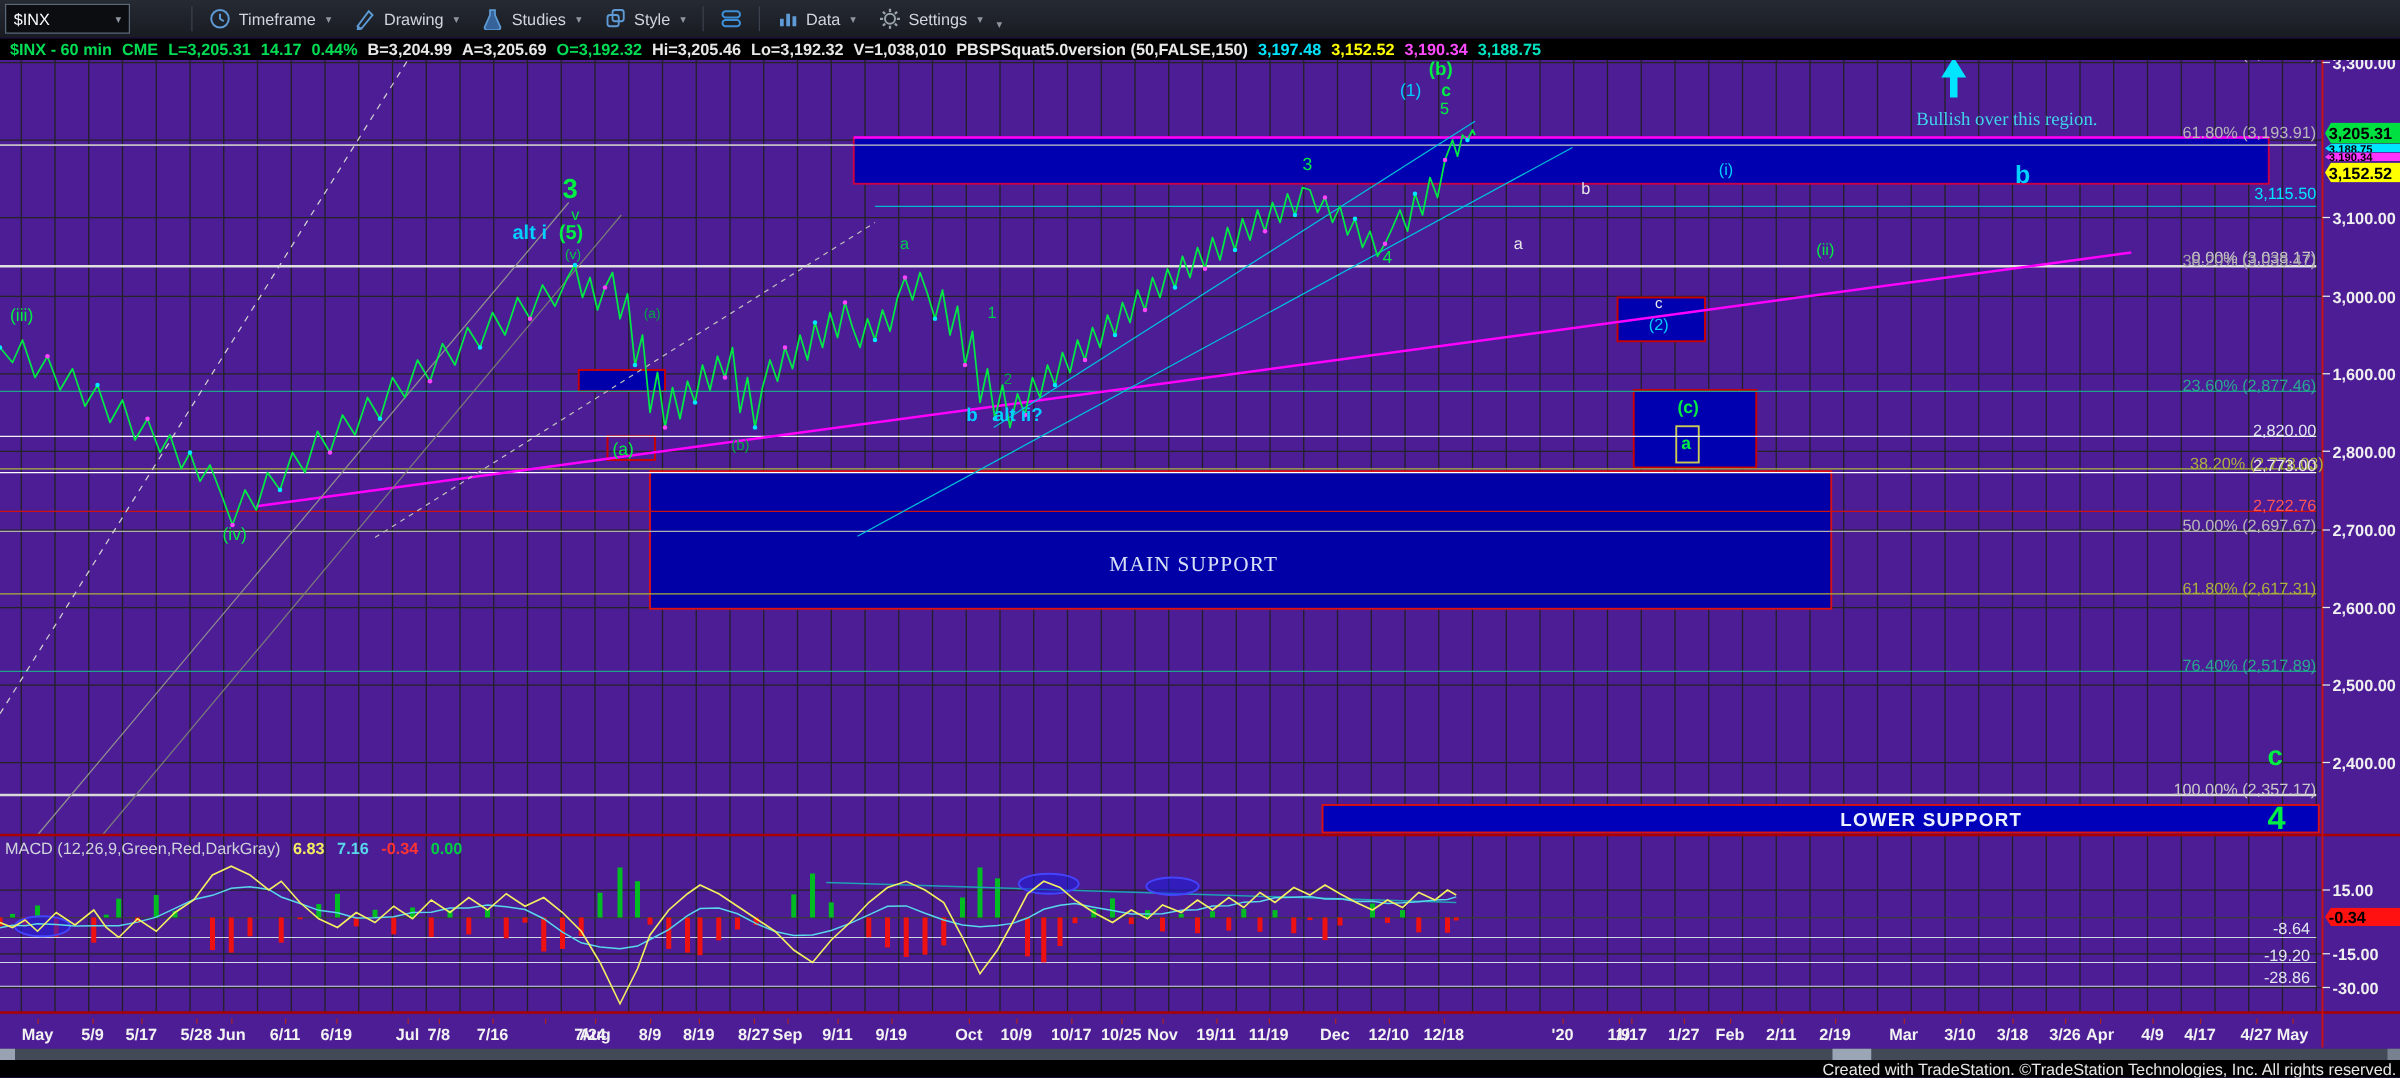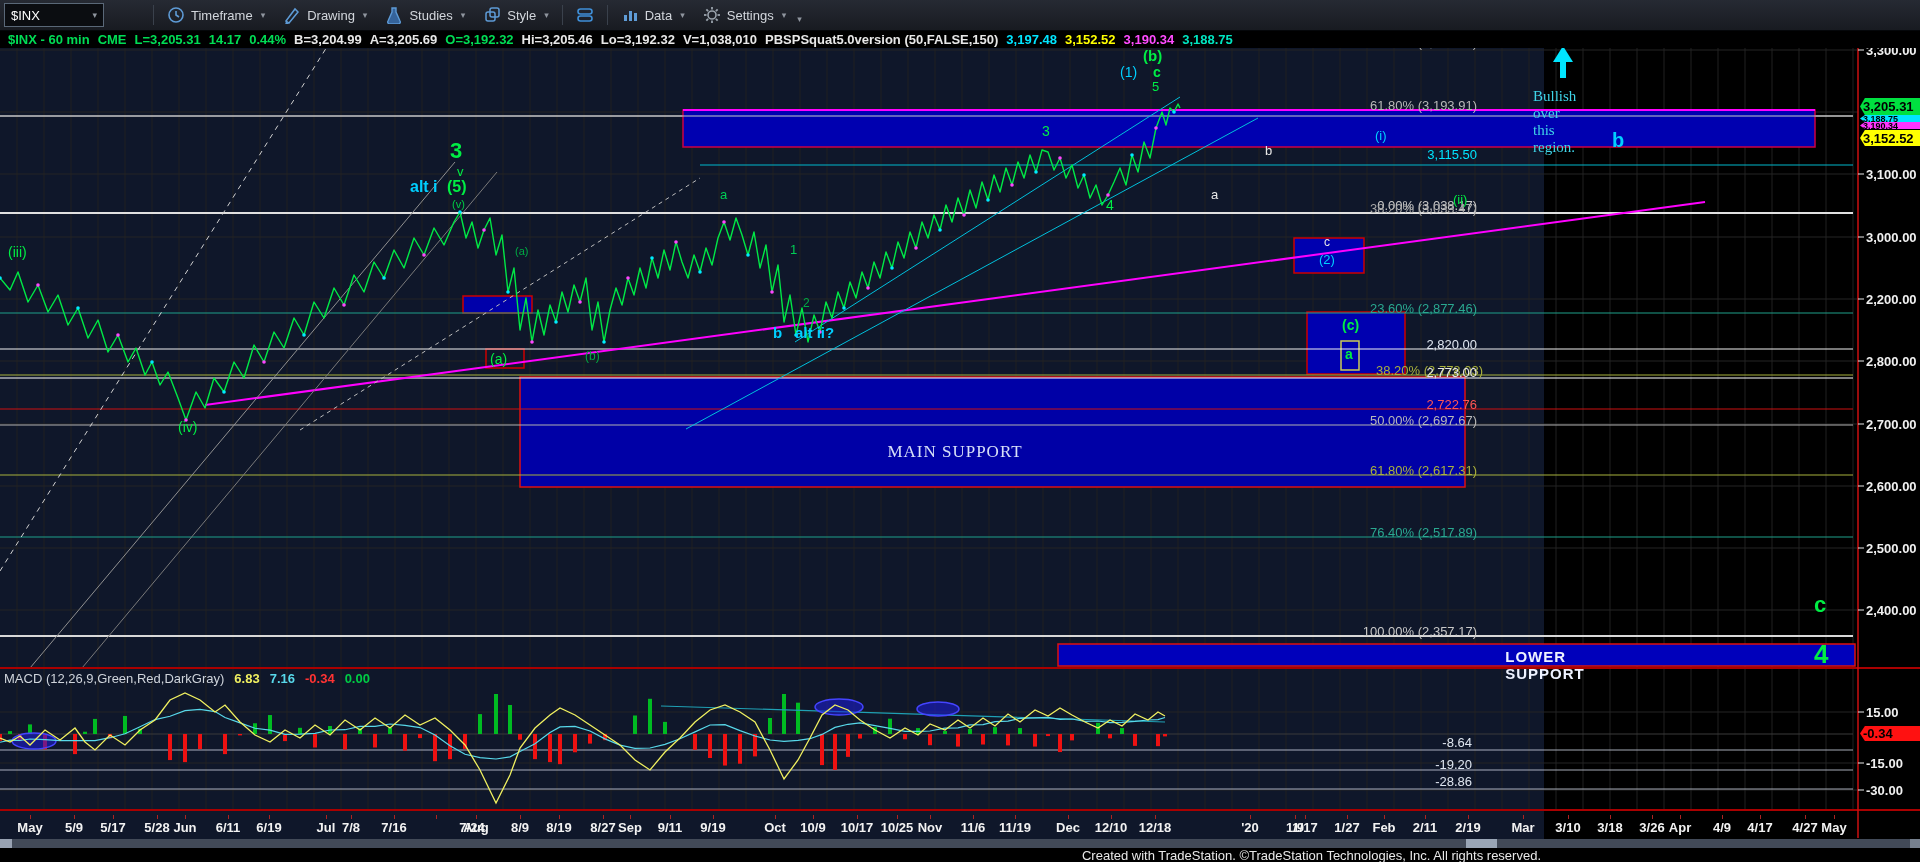--- a/index.html
+++ b/index.html
@@ -1,17 +1,17 @@
 <!DOCTYPE html>
 <html><head>
 <meta charset="utf-8">
 <style>
   html,body{margin:0;padding:0;background:#000;width:1920px;height:862px;overflow:hidden;
     font-family:"Liberation Sans",sans-serif;-webkit-font-smoothing:antialiased;}
-  #stage{position:relative;width:1544px;height:862px;background:#0f172a;}
+  #stage{position:relative;width:1920px;height:862px;background:#4c1d95;}
   
   #toolbar{position:absolute;left:0;top:0;width:1920px;height:30px;
     background:linear-gradient(#262a33,#181b21);border-bottom:1px solid #05070a;
     display:flex;align-items:center;z-index:30;color:#d2d6dc;font-size:13px;}
   .symbox{display:flex;align-items:center;justify-content:space-between;width:86px;height:22px;
     margin-left:4px;padding:0 6px;background:#0b0d11;border:1px solid #5a6878;color:#fff;}
   .tbtn{display:flex;align-items:center;gap:6px;padding:0 9px;height:30px;cursor:default;}
   .tsep{width:1px;height:20px;background:#3a414c;margin:0 4px;}
   .carat{color:#8f959e;font-size:9px;margin-left:2px;}
   .tbicon{width:18px;height:18px;flex:0 0 auto;}
@@ -418,21 +418,21 @@
   <div id="scrollbar">
     <div id="scroll-left"></div>
     <div id="scroll-thumb"></div>
     <div id="scroll-right"></div>
   </div>
   <div id="copybar"></div>
   <div id="copyright">Created with TradeStation. ©TradeStation Technologies, Inc. All rights reserved.</div>
 <div class="axlbl" style="top: 44px;">3,300.00</div>
     <div class="axlbl" style="top: 168px;">3,100.00</div>
     <div class="axlbl" style="top: 231px;">3,000.00</div>
-    <div class="axlbl" style="top: 293px;">2,200.00</div>
+    <div class="axlbl" style="top: 293px;">1,600.00</div>
     <div class="axlbl" style="top: 355px;">2,800.00</div>
     <div class="axlbl" style="top: 418px;">2,700.00</div>
     <div class="axlbl" style="top: 480px;">2,600.00</div>
     <div class="axlbl" style="top: 542px;">2,500.00</div>
     <div class="axlbl" style="top: 604px;">2,400.00</div>
     <div class="axlbl" style="top: 706px;">15.00</div>
     <div class="axlbl" style="top: 757px;">-15.00</div>
     <div class="axlbl" style="top: 784px;">-30.00</div>
     <div class="fib" style="top: 36px; right: 67px; color: rgb(176, 176, 176);">76.40% (3,255.55)</div>
     <div class="fib" style="top: 99px; right: 67px; color: rgb(184, 184, 184);">61.80% (3,193.91)</div>
@@ -527,21 +527,21 @@
     <div class="tick" style="left: 775px;">Oct</div>
     <div class="tickmark" style="left: 775px;"></div>
     <div class="tick" style="left: 813px;">10/9</div>
     <div class="tickmark" style="left: 813px;"></div>
     <div class="tick" style="left: 857px;">10/17</div>
     <div class="tickmark" style="left: 857px;"></div>
     <div class="tick" style="left: 897px;">10/25</div>
     <div class="tickmark" style="left: 897px;"></div>
     <div class="tick" style="left: 930px;">Nov</div>
     <div class="tickmark" style="left: 930px;"></div>
-    <div class="tick" style="left: 973px;">11/6</div>
+    <div class="tick" style="left: 973px;">19/11</div>
     <div class="tickmark" style="left: 973px;"></div>
     <div class="tick" style="left: 1015px;">11/19</div>
     <div class="tickmark" style="left: 1015px;"></div>
     <div class="tick" style="left: 1068px;">Dec</div>
     <div class="tickmark" style="left: 1068px;"></div>
     <div class="tick" style="left: 1111px;">12/10</div>
     <div class="tickmark" style="left: 1111px;"></div>
     <div class="tick" style="left: 1155px;">12/18</div>
     <div class="tickmark" style="left: 1155px;"></div>
     <div class="tick" style="left: 1250px;">'20</div>

